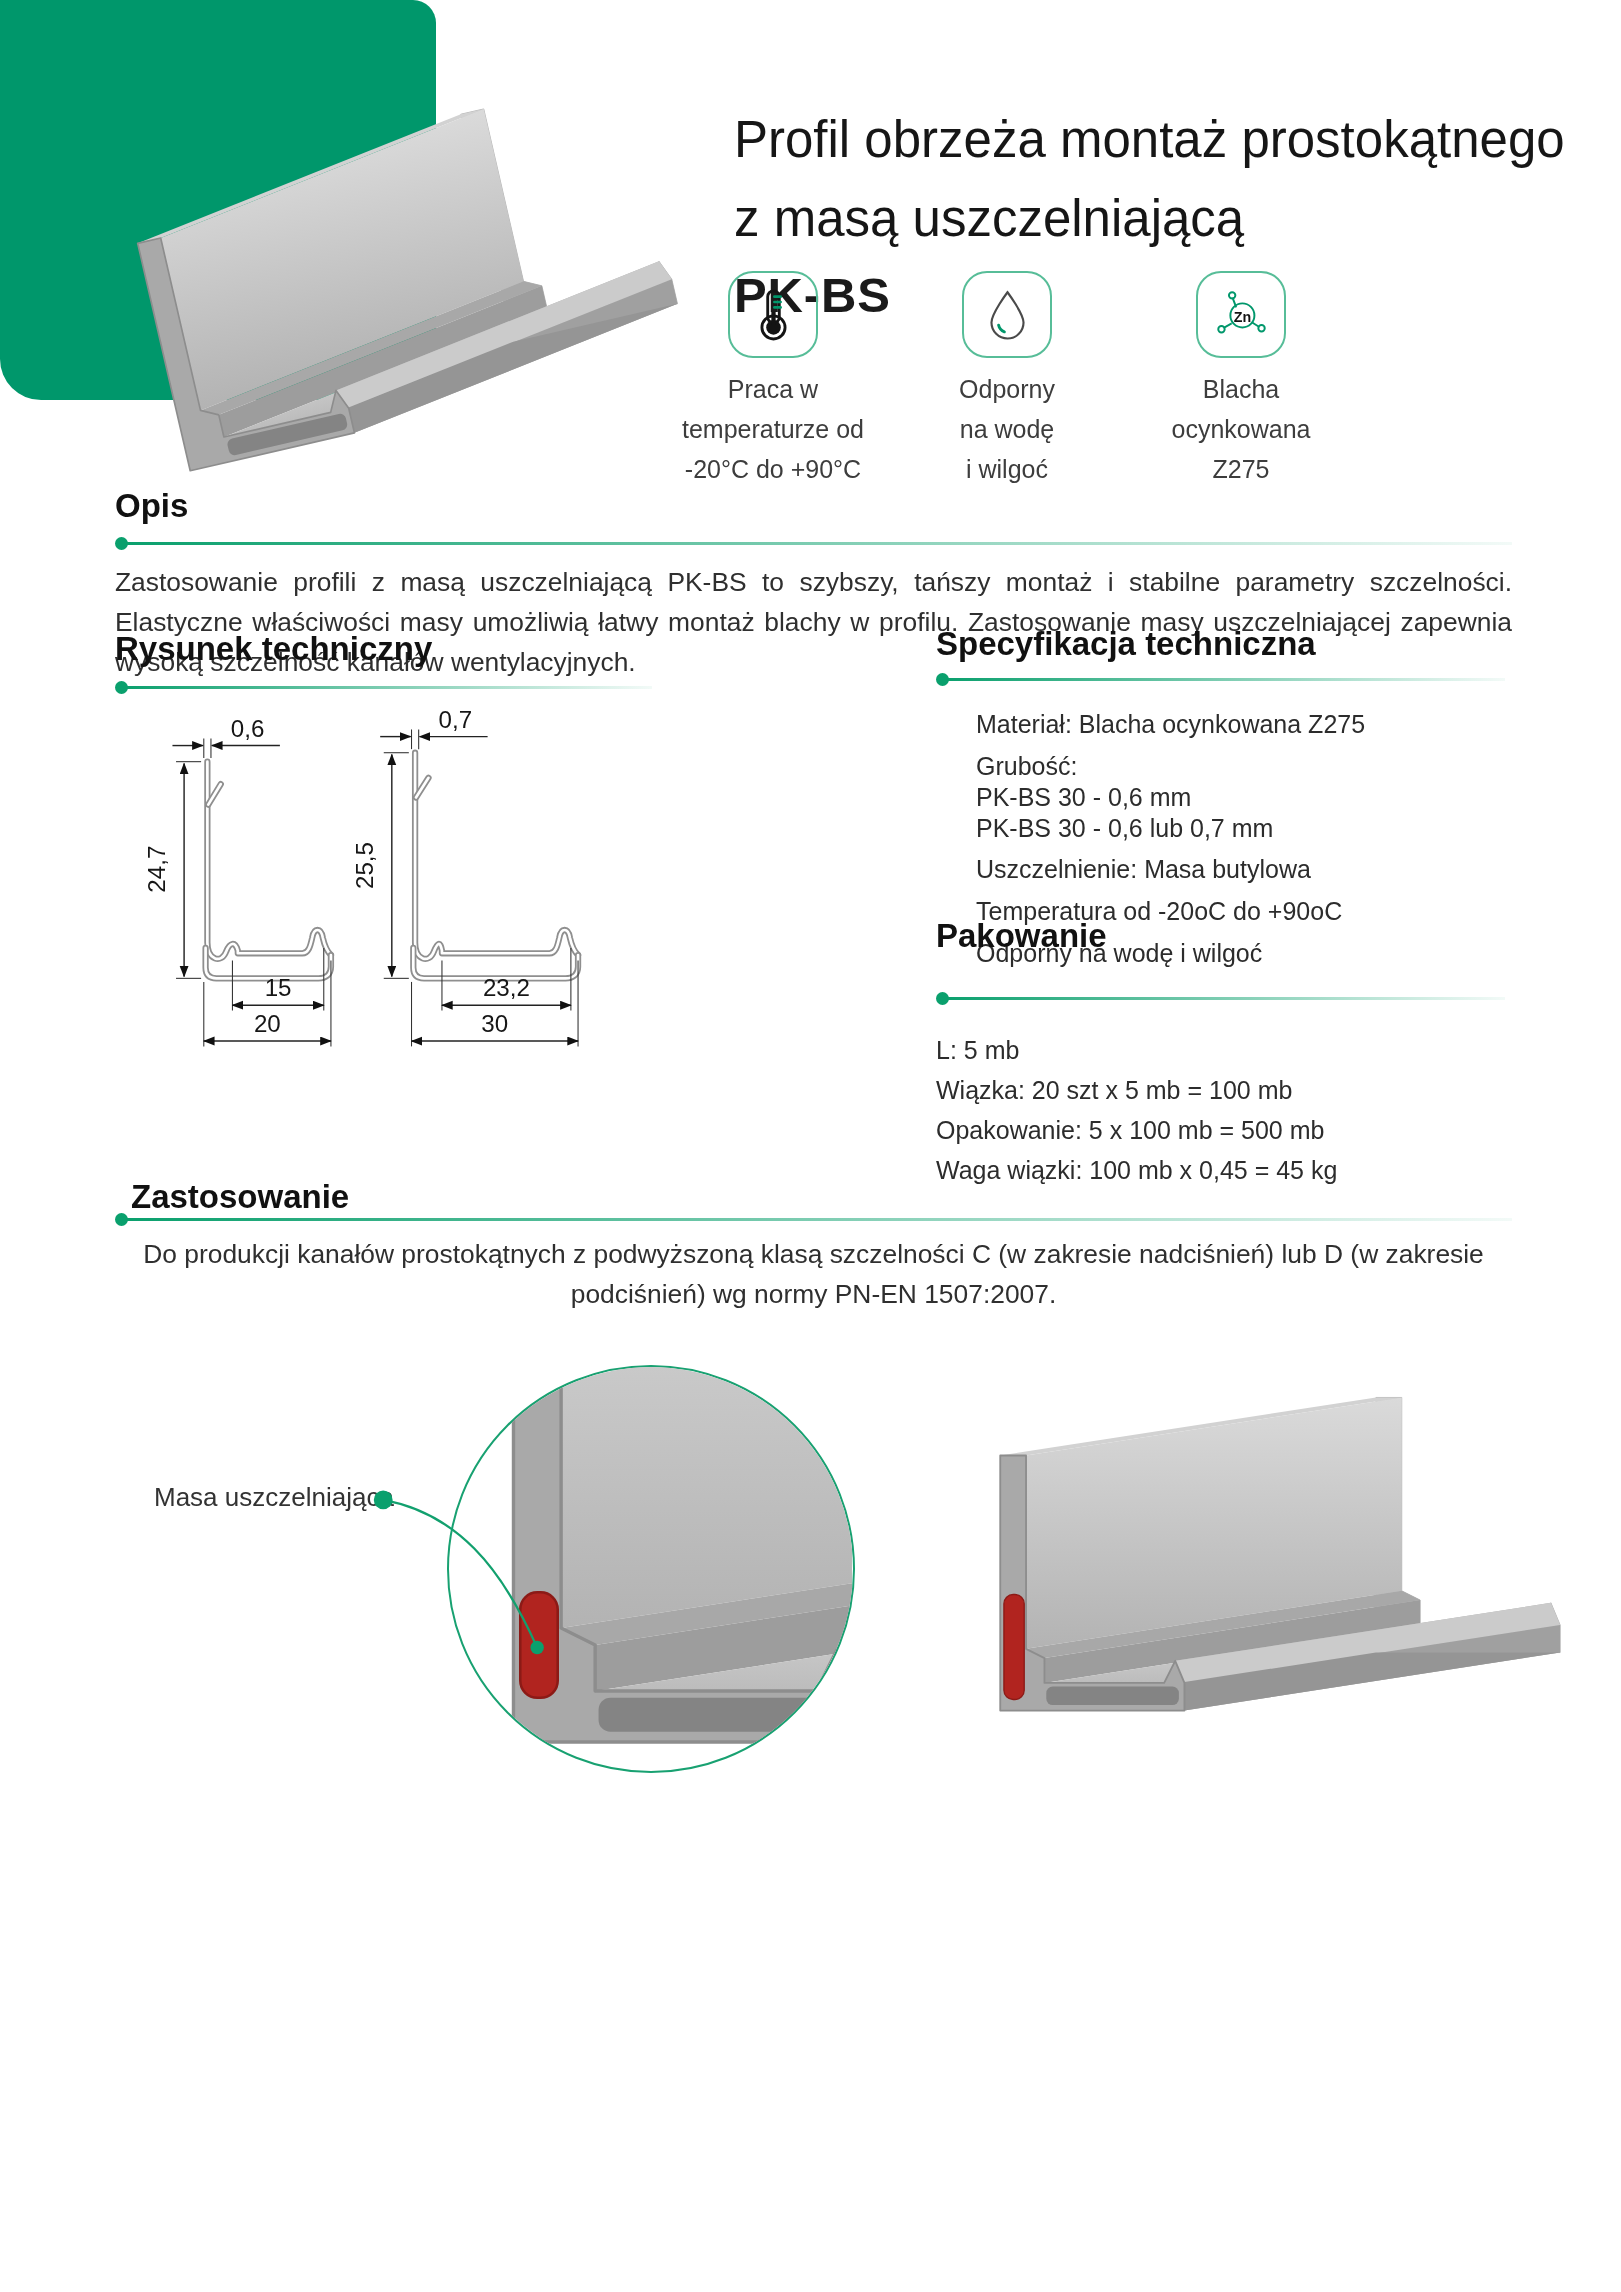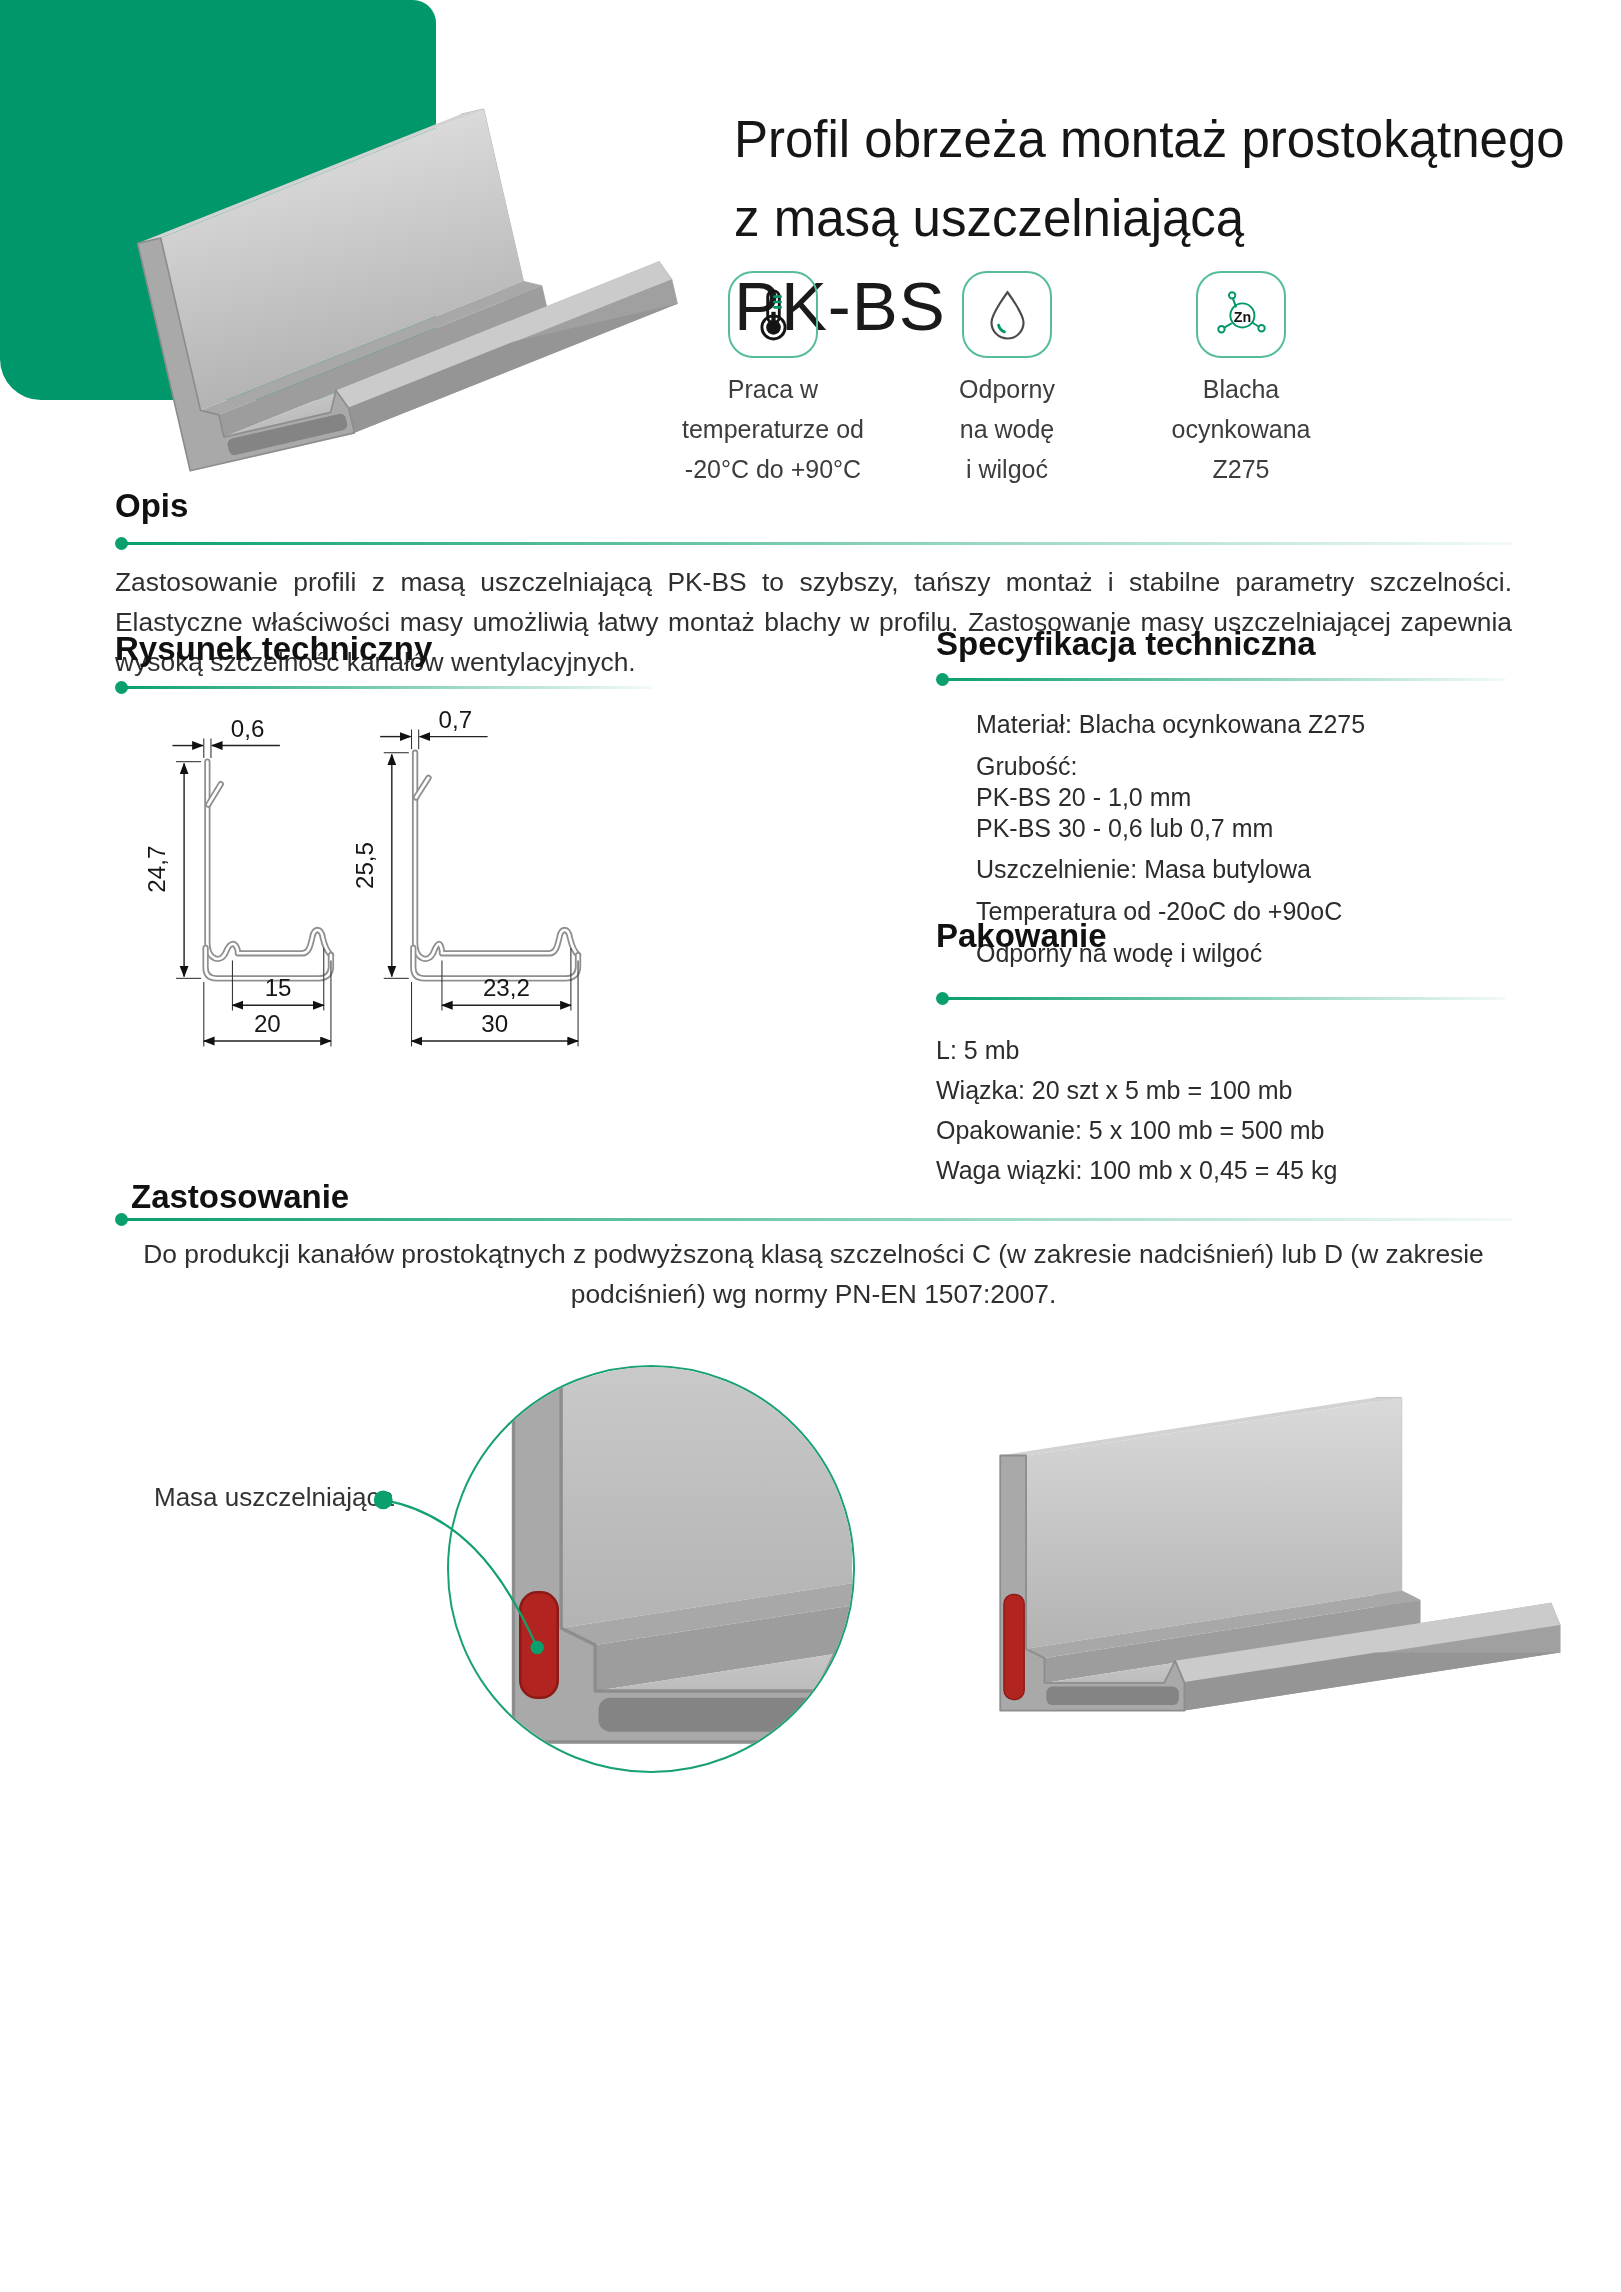--- a/index.html
+++ b/index.html
@@ -5,21 +5,21 @@
   html,body{margin:0;padding:0;background:#ffffff;}
   .page{position:relative;width:1621px;height:2293px;background:#fff;overflow:hidden;
         font-family:"Liberation Sans",sans-serif;color:#1a1a1a;}
   .abs{position:absolute;}
 
   
   .green-shape{left:0;top:0;width:436px;height:400px;background:#00976b;border-radius:0 23px 41px 41px;}
 
   
   .title-line{font-size:51px;line-height:79px;font-weight:400;color:#161616;white-space:nowrap;}
-  .product-code{font-size:69px;font-weight:400;letter-spacing:0.9px;margin-top:9px;}
+  .product-code{font-size:49px;font-weight:700;letter-spacing:0.9px;margin-top:9px;}
 
   
   .features{display:flex;}
   .feature{width:234px;text-align:center;}
   .icon-box{width:90px;height:87px;margin:0 auto;border:2.2px solid #57bd98;border-radius:25px;
             display:flex;align-items:center;justify-content:center;box-sizing:border-box;}
   .caption{margin-top:10.7px;font-size:25px;line-height:40px;color:#3d3d3d;}
 
   
   .section-heading{font-size:33px;font-weight:700;color:#111;white-space:nowrap;}
@@ -231,21 +231,21 @@
   <div class="abs rule" style="left:936px;top:673px;width:569px">
     <div class="dot"></div>
       <div class="line"></div>
   </div>
   <div class="abs" style="left:976px;top:709px">
     <div class="spec-group">
         <div class="spec-line">Materiał: Blacha ocynkowana Z275</div>
       </div>
     <div class="spec-group">
       <div class="spec-line">Grubość:</div>
-      <div class="spec-line">PK-BS 20 - 1,0 mm</div>
+      <div class="spec-line">PK-BS 30 - 0,6 mm</div>
       <div class="spec-line">PK-BS 30 - 0,6 lub 0,7 mm</div>
     </div>
     <div class="spec-group">
         <div class="spec-line">Uszczelnienie: Masa butylowa</div>
       </div>
     <div class="spec-group">
         <div class="spec-line">Temperatura od -20oC do +90oC</div>
       </div>
     <div class="spec-group">
         <div class="spec-line">Odporny na wodę i wilgoć</div>

